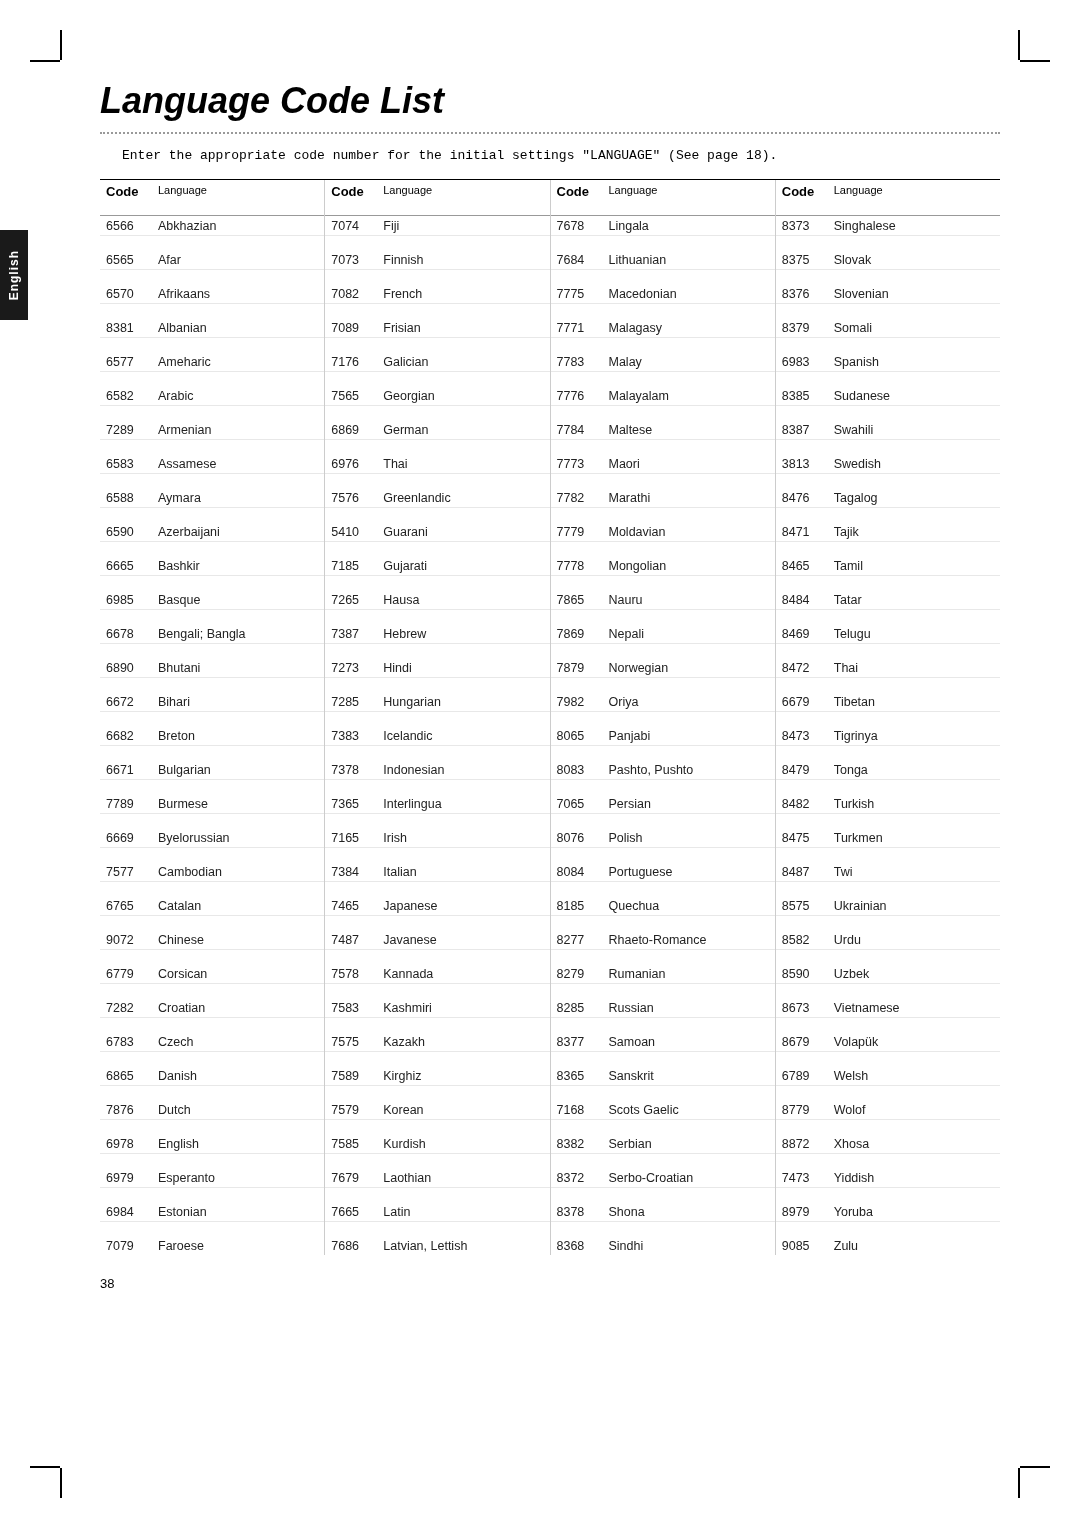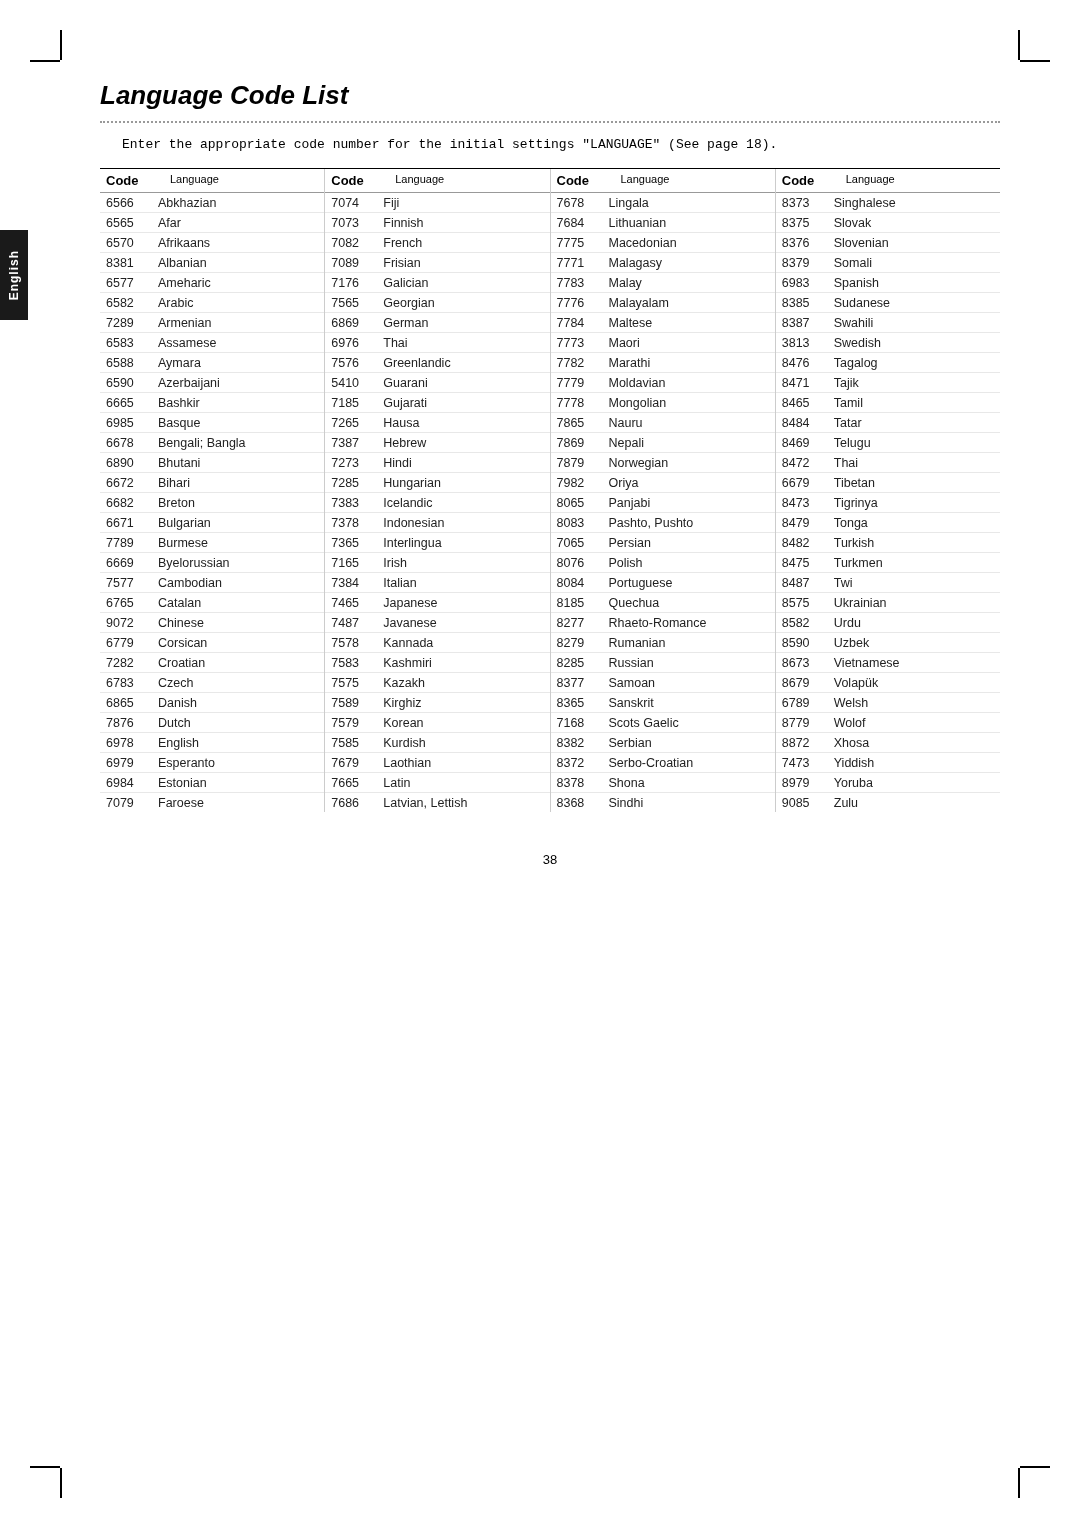--- a/index.html
+++ b/index.html
@@ -54,21 +54,21 @@
     .side-tab span {
       color: #fff;
       font-size: 12px;
       font-weight: bold;
       writing-mode: vertical-rl;
       transform: rotate(180deg);
       letter-spacing: 1px;
     }
 
     h1 {
-      font-size: 26px;
+      font-size: 36px;
       font-style: italic;
       font-weight: bold;
       margin-bottom: 10px;
     }
 
     .dotted-line {
       border: none;
       border-top: 2px dotted #999;
       margin-bottom: 14px;
     }
@@ -89,37 +89,38 @@
     .col {
       flex: 1;
       border-right: 1px solid #ccc;
     }
     .col:last-child {
       border-right: none;
     }
 
     .col-header {
       display: flex;
-      gap: 12px;
+      gap: 0;
       border-bottom: 1px solid #999;
-      padding: 4px 6px 4px 6px;
+      padding: 4px 6px 16px 6px;
     }
     .col-header .hdr-code {
       width: 52px;
       font-weight: bold;
       font-size: 13px;
     }
     .col-header .hdr-lang {
       font-weight: normal;
       font-size: 11px;
     }
 
     .col-rows {
       display: flex;
       flex-direction: column;
+      gap: 14px;
     }
 
     .row {
       display: flex;
       padding: 2.5px 6px 2.5px 6px;
       border-bottom: 1px solid #e8e8e8;
       align-items: baseline;
     }
     .row:last-child {
       border-bottom: none;
@@ -130,22 +131,21 @@
       font-size: 12.5px;
       color: #222;
       flex-shrink: 0;
     }
     .cell-lang {
       font-size: 12.5px;
       color: #222;
     }
 
     .page-number {
-      text-align: center;
-      margin-top: 40px;
+      margin-top: 21px;
       font-size: 13px;
     }
   </style>
 </head>
 <body>
 
 <div class="corner-mark tl-v"></div>
 <div class="corner-mark-h tl-h"></div>
 <div class="corner-mark tr-v"></div>
 <div class="corner-mark-h tr-h"></div>

